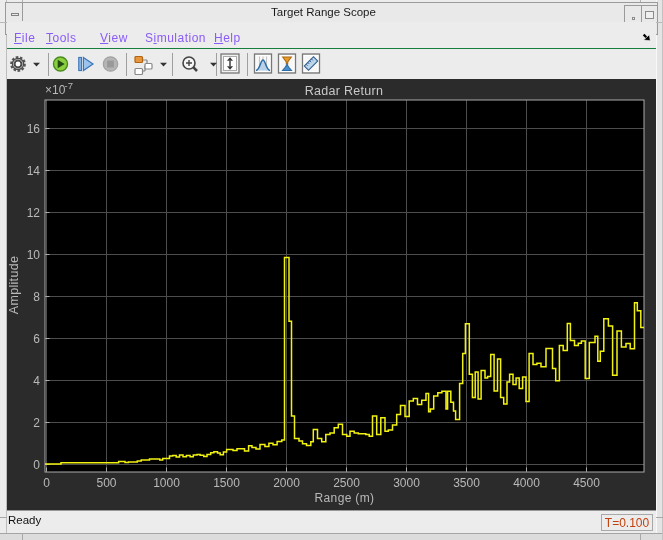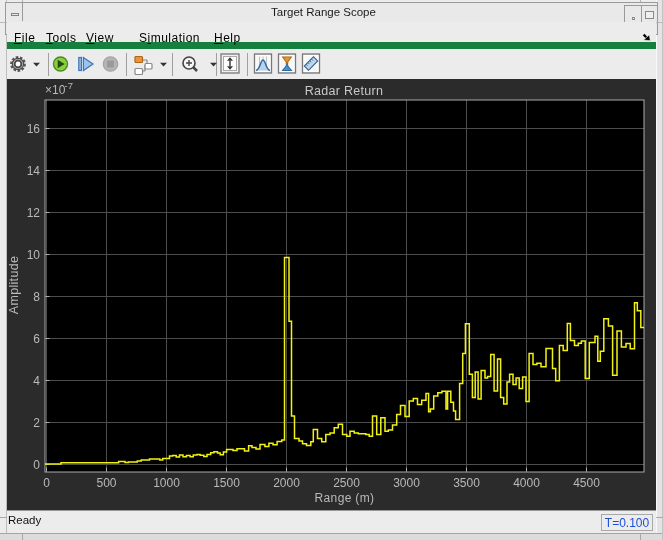--- a/index.html
+++ b/index.html
@@ -6,29 +6,29 @@
 
 #tbar{position:absolute;left:5px;top:2px;width:653px;height:33px;background:#e9e9e9;border:1px solid #9a9a9a;}
 #menubtn{position:absolute;left:0px;top:0px;width:17px;height:18px;border-right:1px solid #9a9a9a;}
 #menubtn div{position:absolute;left:5px;top:10px;width:8px;height:3px;border:1px solid #828282;background:#e8e8e8;box-sizing:border-box;}
 #title{position:absolute;left:0;right:0;top:3px;text-align:center;padding-right:16px;font-size:11.5px;color:#1a1a1a;}
 #minbtn{position:absolute;right:16px;top:2px;width:17px;height:17px;border-left:1px solid #9a9a9a;border-top:1px solid #9a9a9a;}
 #minbtn div{position:absolute;left:7px;top:11px;width:3px;height:3px;border:1px solid #8a8a8a;background:#f4f4f4;}
 #maxbtn{position:absolute;right:0px;top:2px;width:16px;height:17px;border-left:1px solid #9a9a9a;border-top:1px solid #9a9a9a;}
 #maxbtn div{position:absolute;left:3px;top:5px;width:9px;height:8px;border:1px solid #8a8a8a;background:#efefef;}
 
-#menubar{position:absolute;left:7px;top:22px;width:649px;height:27px;background:#ececec;border-bottom:7px solid #15803d;font-size:12px;color:#000000;}
+#menubar{position:absolute;left:7px;top:22px;width:649px;height:27px;background:#ececec;border-bottom:1px solid #15803d;font-size:12px;color:#8b5cf6;}
 #menubar span{position:absolute;top:9px;letter-spacing:0.5px;}
 
 #toolbar{position:absolute;left:7px;top:50px;width:649px;height:29px;background:#ececec;}
 
 #plot{position:absolute;left:7px;top:79px;width:649px;height:431px;background:#2b2b2b;}
 
 #status{position:absolute;left:7px;top:510px;width:649px;height:17px;background:#ececec;border-top:1px solid #989898;font-size:12px;color:#111;}
-#tbox{position:absolute;right:3px;top:3px;width:52px;height:17px;border:1px solid #a8a8a8;background:#ececec;font-size:12px;color:#1d4ed8;text-align:center;line-height:16px;}
+#tbox{position:absolute;right:3px;top:3px;width:52px;height:17px;border:1px solid #a8a8a8;background:#ececec;font-size:12px;color:#c2410c;text-align:center;line-height:16px;}
 
 #lframe{position:absolute;left:0;top:0;width:7px;height:540px;background:#ececec;border-right:1px solid #bdbdbd;}
 #rframe{position:absolute;left:656px;top:0;width:7px;height:540px;background:#e4e4e4;border-left:1px solid #f8f8f8;}
 #bframe{position:absolute;left:0;top:533px;width:663px;height:7px;background:#dcdcdc;border-top:1px solid #a5a5a5;}
 svg text{font-family:"Liberation Sans",sans-serif;}
 </style></head><body>
 <div id="win">
   <div id="lframe"></div>
     <div id="rframe"></div>
   <div style="position:absolute;left:22px;top:0;width:1px;height:2px;background:#b0b0b0"></div>
@@ -41,22 +41,22 @@
     <div id="minbtn">
         <div></div>
       </div>
     <div id="maxbtn">
         <div></div>
       </div>
   </div>
   <div id="menubar">
     <span style="left:7px"><u>F</u>ile</span>
     <span style="left:39px"><u>T</u>ools</span>
-    <span style="left:79px"><u>V</u>iew</span>
-    <span style="left:132px">S<u>i</u>mulation</span>
+    <span style="left:93px"><u>V</u>iew</span>
+    <span style="left:138px">S<u>i</u>mulation</span>
     <span style="left:207px"><u>H</u>elp</span>
   </div>
   <div id="toolbar">
     <svg width="649" height="29" viewBox="0 0 649 29">
         <line x1="41.5" y1="3" x2="41.5" y2="26" stroke="#9f9f9f" stroke-width="1"></line>
         <line x1="119.5" y1="3" x2="119.5" y2="26" stroke="#9f9f9f" stroke-width="1"></line>
         <line x1="165.5" y1="3" x2="165.5" y2="26" stroke="#9f9f9f" stroke-width="1"></line>
         <line x1="209.5" y1="3" x2="209.5" y2="26" stroke="#9f9f9f" stroke-width="1"></line>
         <line x1="240.5" y1="3" x2="240.5" y2="26" stroke="#9f9f9f" stroke-width="1"></line>
         <g transform="translate(11,14)">

